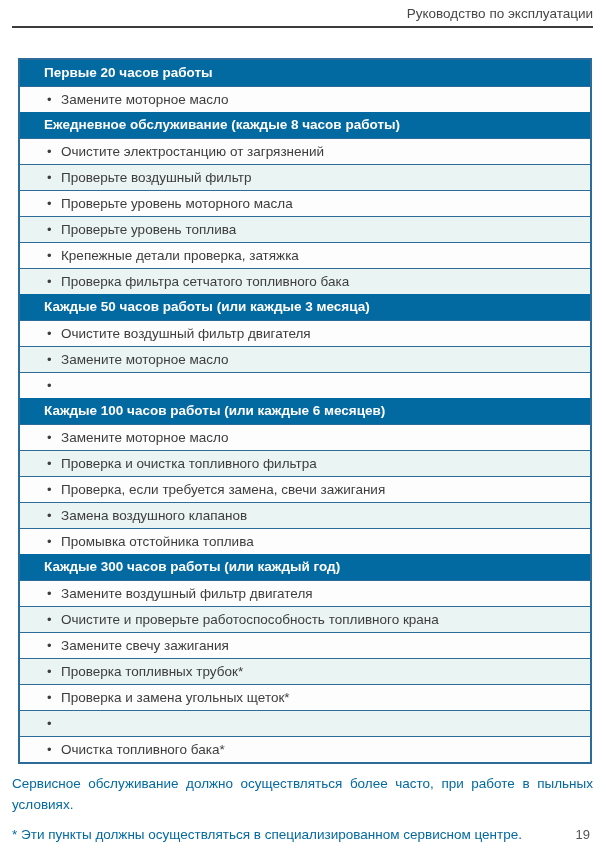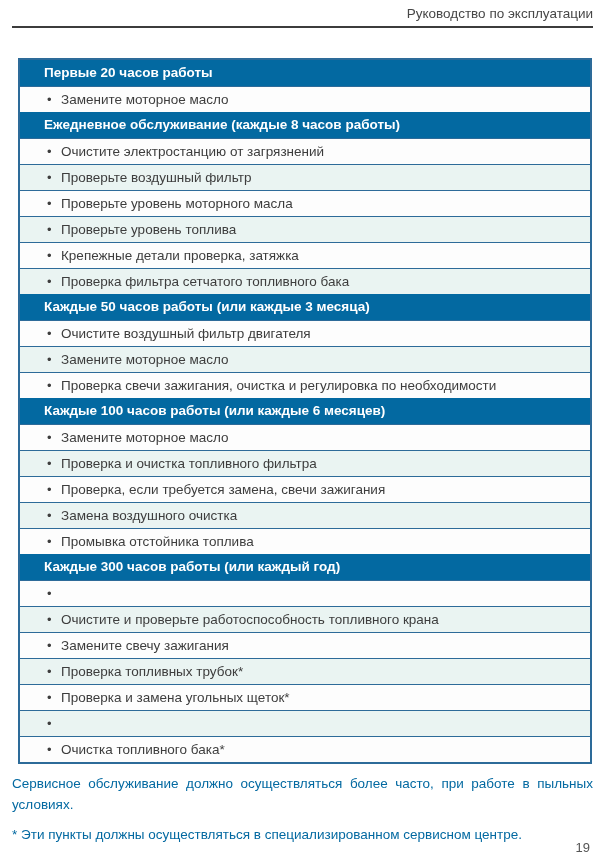--- a/index.html
+++ b/index.html
@@ -62,21 +62,21 @@
     font-size: 13.5px;
     line-height: 21px;
     color: #0369a1;
     margin-top: 9px;
     width: 581px;
   }
   .note-justified { text-align: justify; }
   .page-number {
     position: absolute;
     right: 16px;
-    bottom: 0;
+    bottom: 13px;
     font-size: 13px;
     color: #555555;
   }
 </style>
 </head>
 <body>
 
 <div class="page">
 
   <div class="page-header">
@@ -118,46 +118,46 @@
       <div class="row item-row">
         <span class="bullet">•</span>
         <span class="task-text">Очистите воздушный фильтр двигателя</span>
       </div>
       <div class="row item-row alt">
         <span class="bullet">•</span>
         <span class="task-text">Замените моторное масло</span>
       </div>
       <div class="row item-row">
         <span class="bullet">•</span>
-        <span class="task-text">Проверка свечи зажигания, очистка и регулировка по необходимости</span>
       </div>
       <div class="row header-row">Каждые 100 часов работы (или каждые 6 месяцев)</div>
       <div class="row item-row">
         <span class="bullet">•</span>
         <span class="task-text">Замените моторное масло</span>
       </div>
       <div class="row item-row alt">
         <span class="bullet">•</span>
         <span class="task-text">Проверка и очистка топливного фильтра</span>
       </div>
       <div class="row item-row">
         <span class="bullet">•</span>
         <span class="task-text">Проверка, если требуется замена, свечи зажигания</span>
       </div>
       <div class="row item-row alt">
         <span class="bullet">•</span>
-        <span class="task-text">Замена воздушного очистка</span>
+        <span class="task-text">Замена воздушного клапанов</span>
       </div>
       <div class="row item-row">
         <span class="bullet">•</span>
         <span class="task-text">Промывка отстойника топлива</span>
       </div>
       <div class="row header-row">Каждые 300 часов работы (или каждый год)</div>
       <div class="row item-row">
         <span class="bullet">•</span>
+        <span class="task-text">Замените воздушный фильтр двигателя</span>
       </div>
       <div class="row item-row alt">
         <span class="bullet">•</span>
         <span class="task-text">Очистите и проверьте работоспособность топливного крана</span>
       </div>
       <div class="row item-row">
         <span class="bullet">•</span>
         <span class="task-text">Замените свечу зажигания</span>
       </div>
       <div class="row item-row alt">

